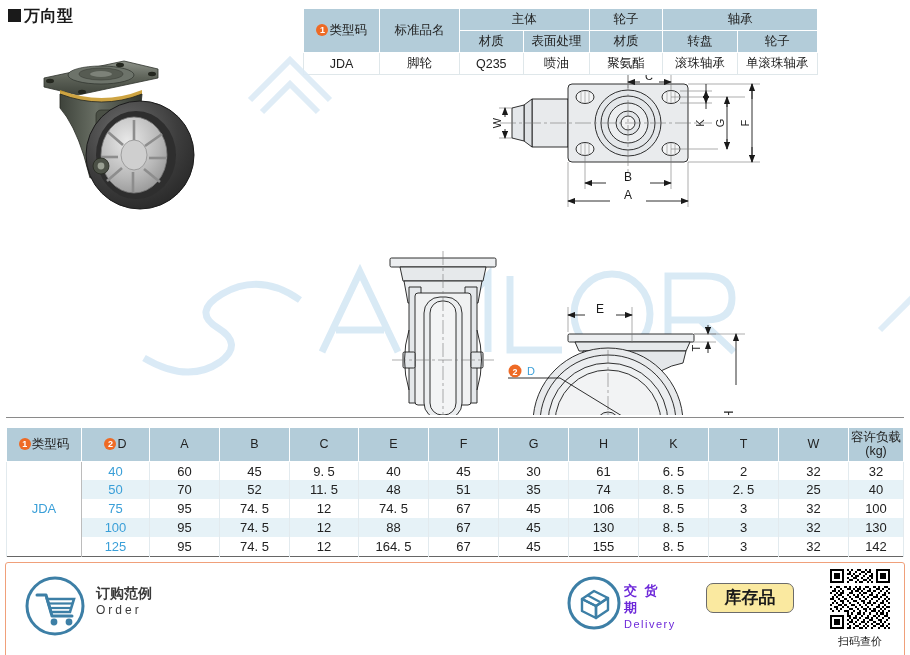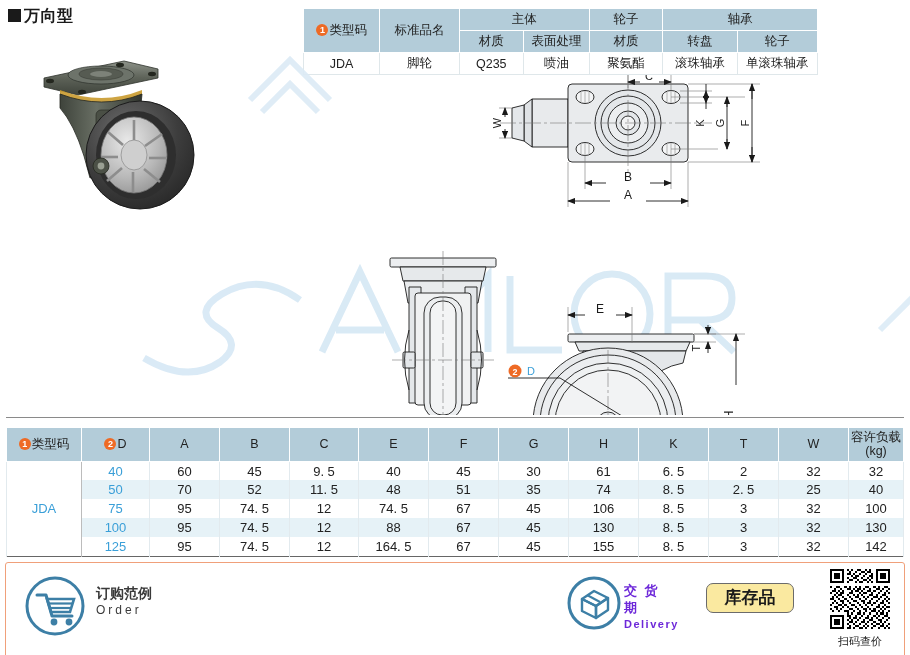--- a/index.html
+++ b/index.html
@@ -73,21 +73,21 @@
   #order-label .en { font-size:12px; letter-spacing:3px; font-weight:normal; }
 
   #order-table { position:absolute; left:148px; top:6px; border-collapse:collapse; width:140px; }
   #order-table td { border:1px solid #777; font-size:11.5px; text-align:center; height:17px; padding:0 2px; }
   #order-table td.val { color:#3a9fd8; }
   #order-table td.hdr { color:#222; }
 
   #delivery-block { position:absolute; left:560px; top:8px; }
   #truck-icon { position:absolute; left:0; top:4px; }
   #delivery-label { position:absolute; left:58px; top:12px; font-size:13px; font-weight:bold; color:#6d28d9; line-height:1.3; letter-spacing:2px; }
-  #delivery-label .en { font-size:11px; letter-spacing:1.5px; font-weight:bold; }
+  #delivery-label .en { font-size:11px; letter-spacing:1.5px; font-weight:normal; }
 
   #stock-badge {
     position:absolute; left:700px; top:20px; width:88px; height:30px;
     background:#fae9a0; border:1.5px solid #6b6b6b; border-radius:7px;
     font-size:17px; font-weight:bold; color:#1a1a1a; text-align:center; line-height:28px;
   }
   #qr-block { position:absolute; left:818px; top:6px; width:72px; text-align:center; }
   #qr-caption { font-size:11px; color:#222; margin-top:1px; }
 </style>
 </head>

